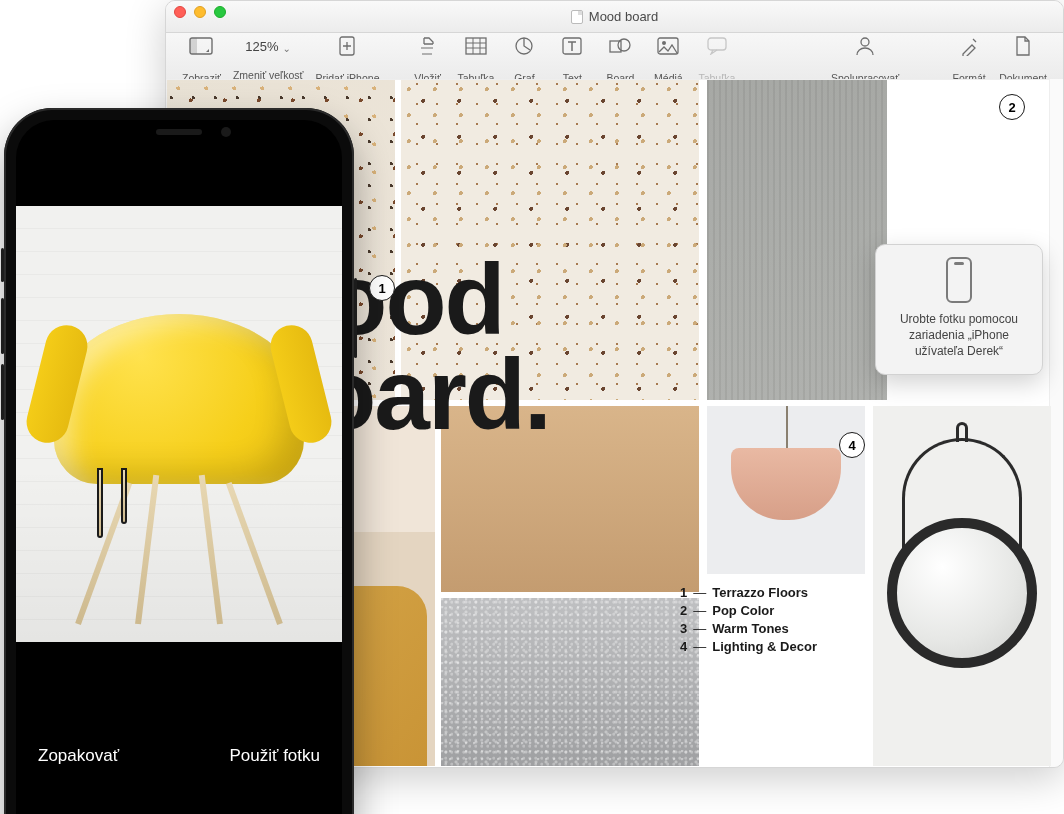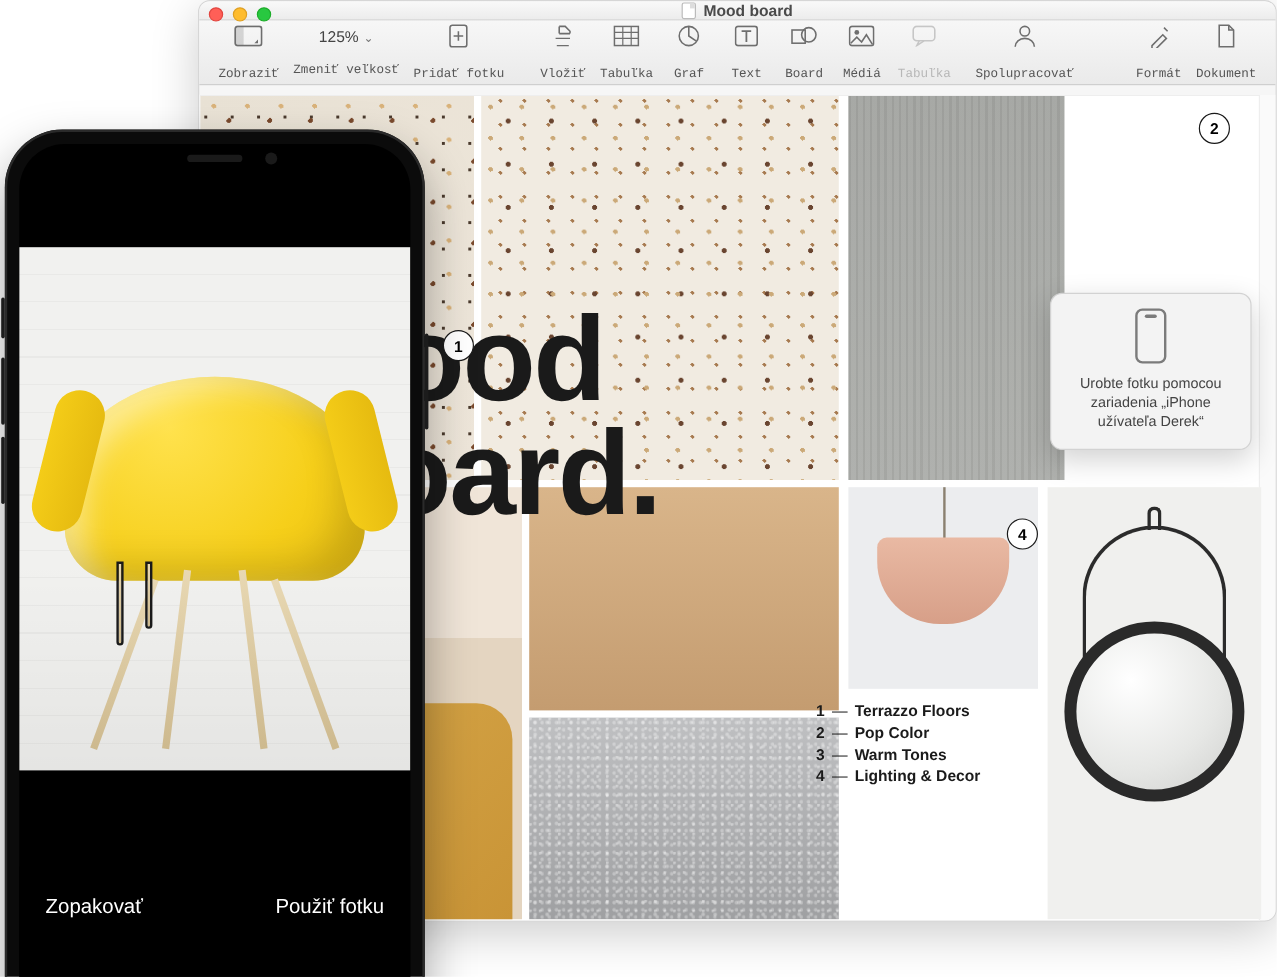--- a/index.html
+++ b/index.html
@@ -17,26 +17,26 @@
     position: absolute;
     left: 165px; top: 0;
     width: 899px; height: 768px;
     background: #f6f6f6;
     border-radius: 10px;
     box-shadow: 0 10px 40px rgba(0,0,0,.2);
     overflow: hidden;
     border: 1px solid #d6d6d6;
   }
   .titlebar {
-    height: 16px;
+    height: 32px;
     background: linear-gradient(#f9f9f9,#ececec);
     border-bottom: 1px solid #d6d6d6;
     display: flex; align-items: center; justify-content: center;
     position: relative;
-    font-size: 13px; font-weight: 700; color: #4a4a4a; text-align: center;
+    font-size: 13px; font-weight: 400; color: #4a4a4a; text-align: center;
   }
   .traffic { position: absolute; left: 8px; top: 5px; display: flex; gap: 8px; }
   .traffic span { width: 12px; height: 12px; border-radius: 50%; display: block; }
   .t-red    { background:#ff5f57; border:1px solid #e24640;}
   .t-yellow { background:#febc2e; border:1px solid #dfa023;}
   .t-green  { background:#28c840; border:1px solid #1dad2a;}
   .title-doc-icon { width:12px; height:14px; margin-right:6px; background:#fff; border:1px solid #bbb; border-radius:2px;
     position: relative; display:inline-block; vertical-align:middle;}
   .title-doc-icon::after{content:"";position:absolute;top:0;right:0;width:4px;height:4px;background:#ddd;}
 
@@ -44,21 +44,21 @@
     height: 54px;
     background: linear-gradient(#f7f7f7,#eaeaea);
     border-bottom: 1px solid #cfcfcf;
     display: flex; align-items: center;
     padding: 0 10px;
     font-size: 10.5px; color:#555;
   }
   .tbtn { display:flex; flex-direction:column; align-items:center; justify-content:center;
     min-width:48px; padding: 2px 6px; cursor:default;}
   .tbtn .ico { width:24px; height:22px; display:flex; align-items:center; justify-content:center; color:#6e6e6e;}
-  .tbtn .lbl { margin-top:15px; white-space:nowrap;font-family:Liberation Mono, monospace;}
+  .tbtn .lbl { margin-top:15px; white-space:nowrap;}
   .tbtn.disabled { color:#b7b7b7;}
   .tbtn.disabled .ico{color:#c6c6c6;}
   .spacer { flex:1;}
   .zoom { display:flex; flex-direction:column; align-items:center;}
   .zoom .sel { font-size:13px; color:#444; display:flex; align-items:flex-end; gap:4px;}
   .chev { font-size:10px; color:#777;}
 
   svg { display:block;}
 
   .doc-area {
@@ -246,21 +246,21 @@
       <span class="lbl">Zmeniť veľkosť</span>
     </div>
 
     <div class="tbtn">
       <span class="ico">
         <svg width="20" height="20" viewBox="0 0 20 20">
             <rect x="3" y="1" width="14" height="18" rx="2" fill="none" stroke="#6e6e6e" stroke-width="1.3"></rect>
             <path d="M10 6v8M6 10h8" stroke="#6e6e6e" stroke-width="1.3"></path>
           </svg>
       </span>
-      <span class="lbl">Pridať fotku</span>
+      <span class="lbl">Pridať iPhone</span>
     </div>
 
     <div style="width:18px"></div>
 
     <div class="tbtn">
       <span class="ico">
         <svg width="16" height="20" viewBox="0 0 16 20">
             <path d="M5 2v6M5 2h5l4 4v2M5 8h9" fill="none" stroke="#6e6e6e" stroke-width="1.3"></path>
             <path d="M3 18h10" stroke="#6e6e6e"></path>
             <path d="M2 12h12" stroke="#6e6e6e"></path>

